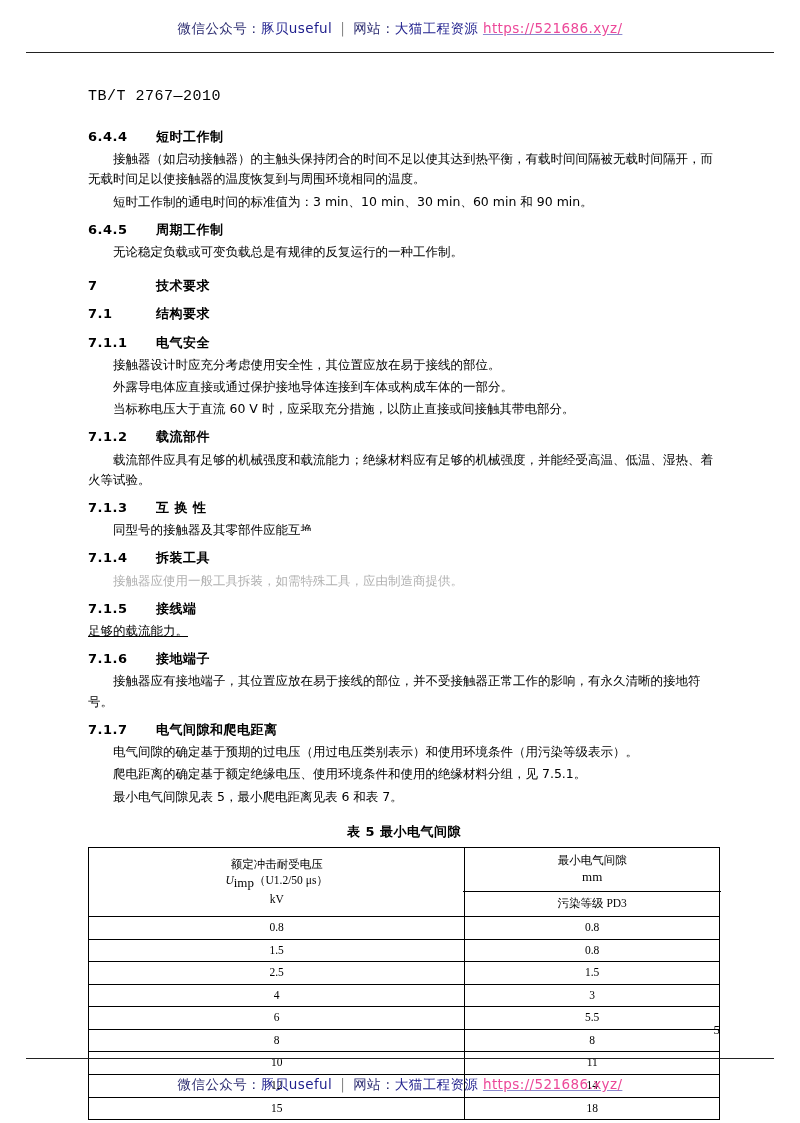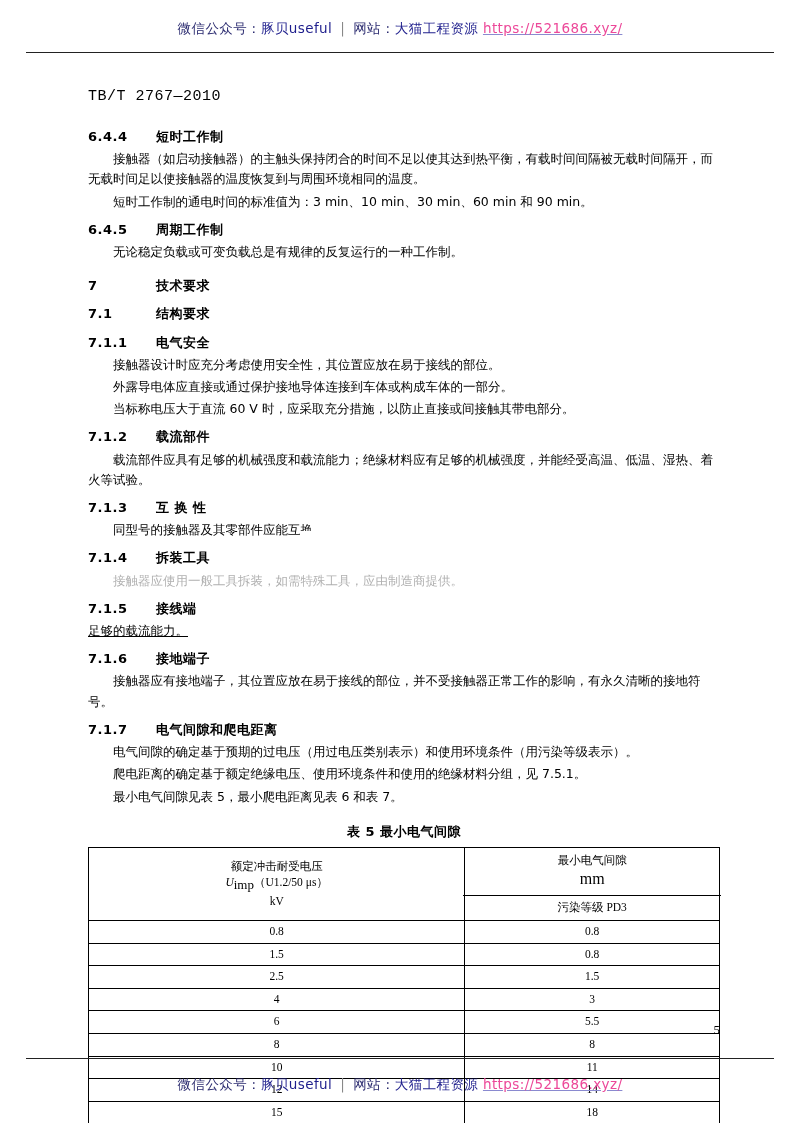--- a/index.html
+++ b/index.html
@@ -122,21 +122,21 @@
     border: 1px solid #000;
     text-align: center;
     padding: 3px 2px;
     line-height: 1.35;
   }
   table.data th {
     font-weight: normal;
     padding: 5px 0;
   }
   .hdr-l1 { height: 26px; }
-  .unit-small { font-size: 16px; }
+  .unit-small { font-size: 13px; }
   .sub { font-size: 13px; vertical-align: sub; }
   .ital { font-style: italic; font-family: "Liberation Serif", serif; }
 
   .page-num {
     position: absolute;
     right: 80px;
     top: 1022px;
     font-size: 13px;
     font-family: "Liberation Serif", serif;
   }

